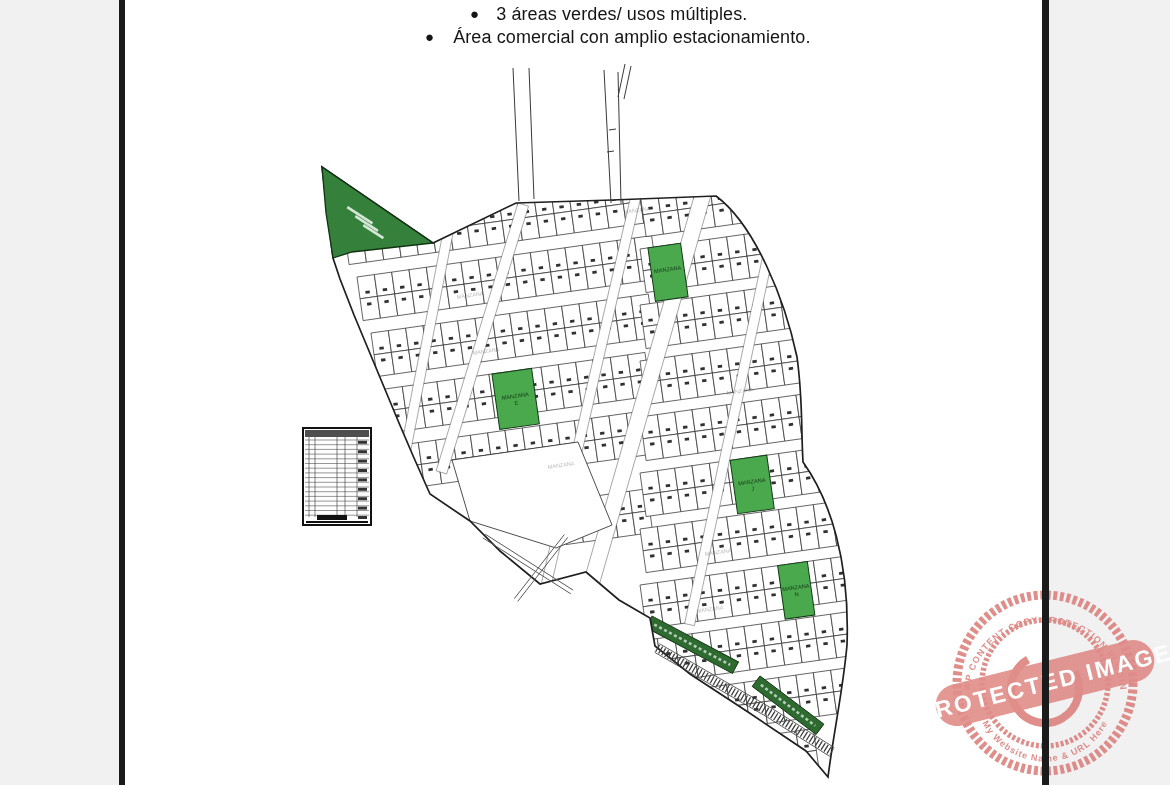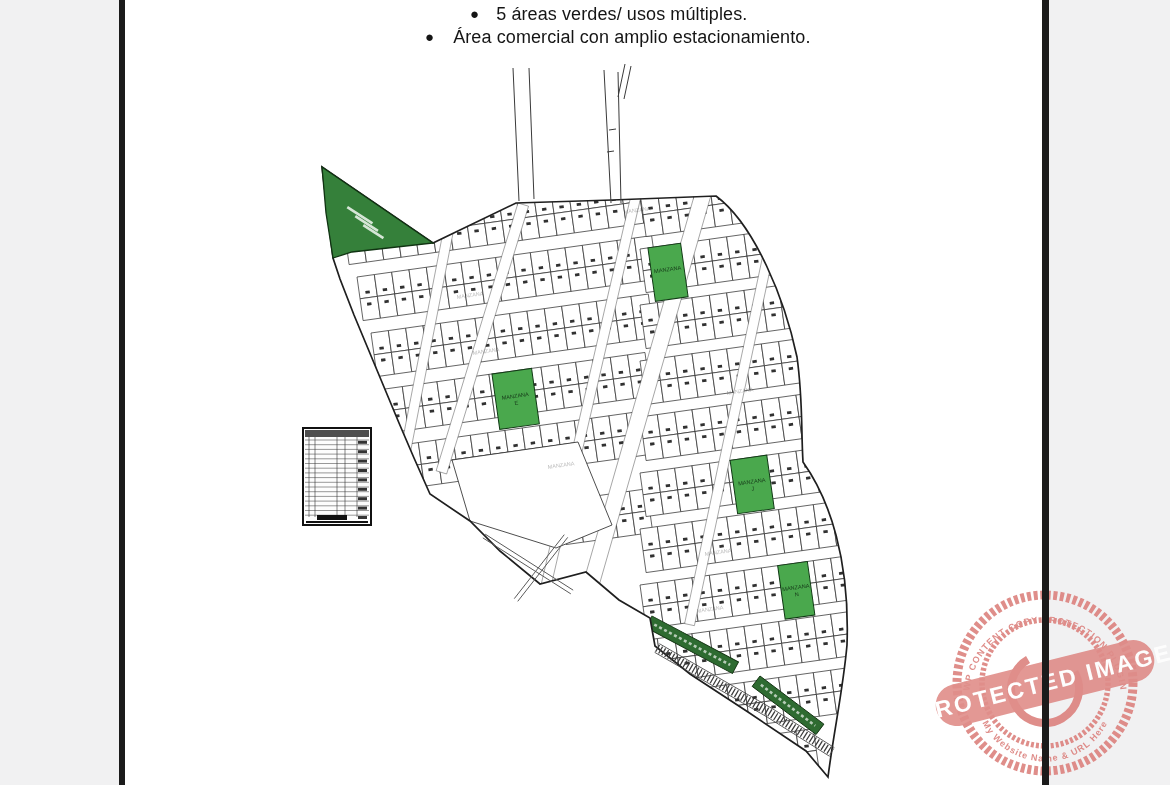--- a/index.html
+++ b/index.html
@@ -23,21 +23,21 @@
   svg#map{position:absolute;left:0;top:0;z-index:2;}
 </style>
 </head>
 <body>
 
 <div class="paper"></div>
 
 <div class="bullets">
   <div class="bullet-row r1">
     <span class="dot">●</span>
-    <span>5 áreas verdes/ usos múltiples.</span>
+    <span>3 áreas verdes/ usos múltiples.</span>
   </div>
   <div class="bullet-row r2">
     <span class="dot">●</span>
     <span>Área comercial con amplio estacionamiento.</span>
   </div>
 </div>
 
 <svg id="map" width="1170" height="785" viewBox="0 0 1170 785">
     <defs>
       <clipPath id="bnd">

